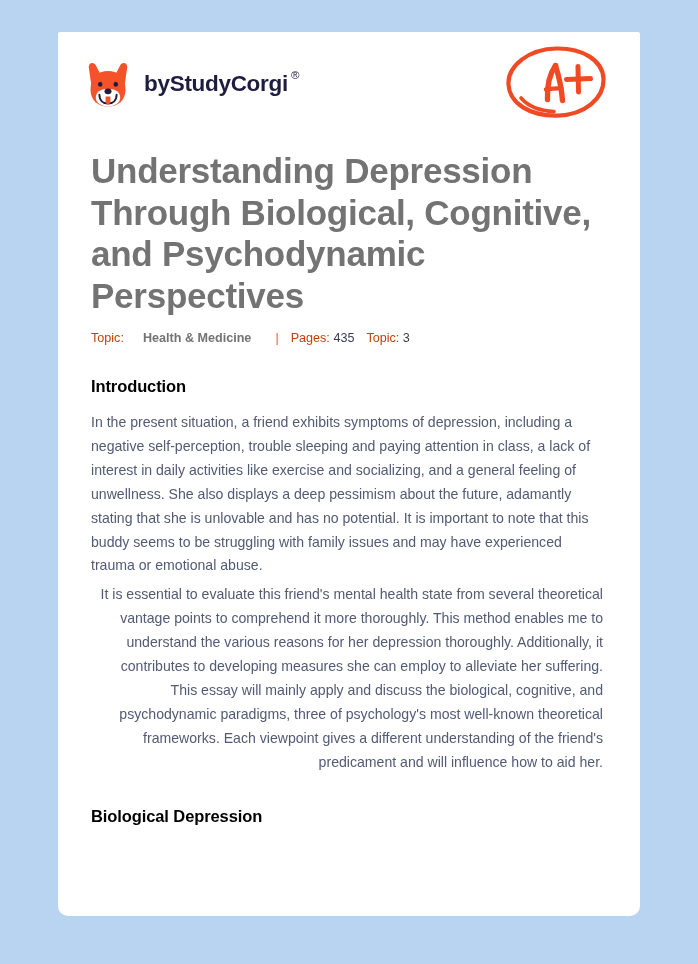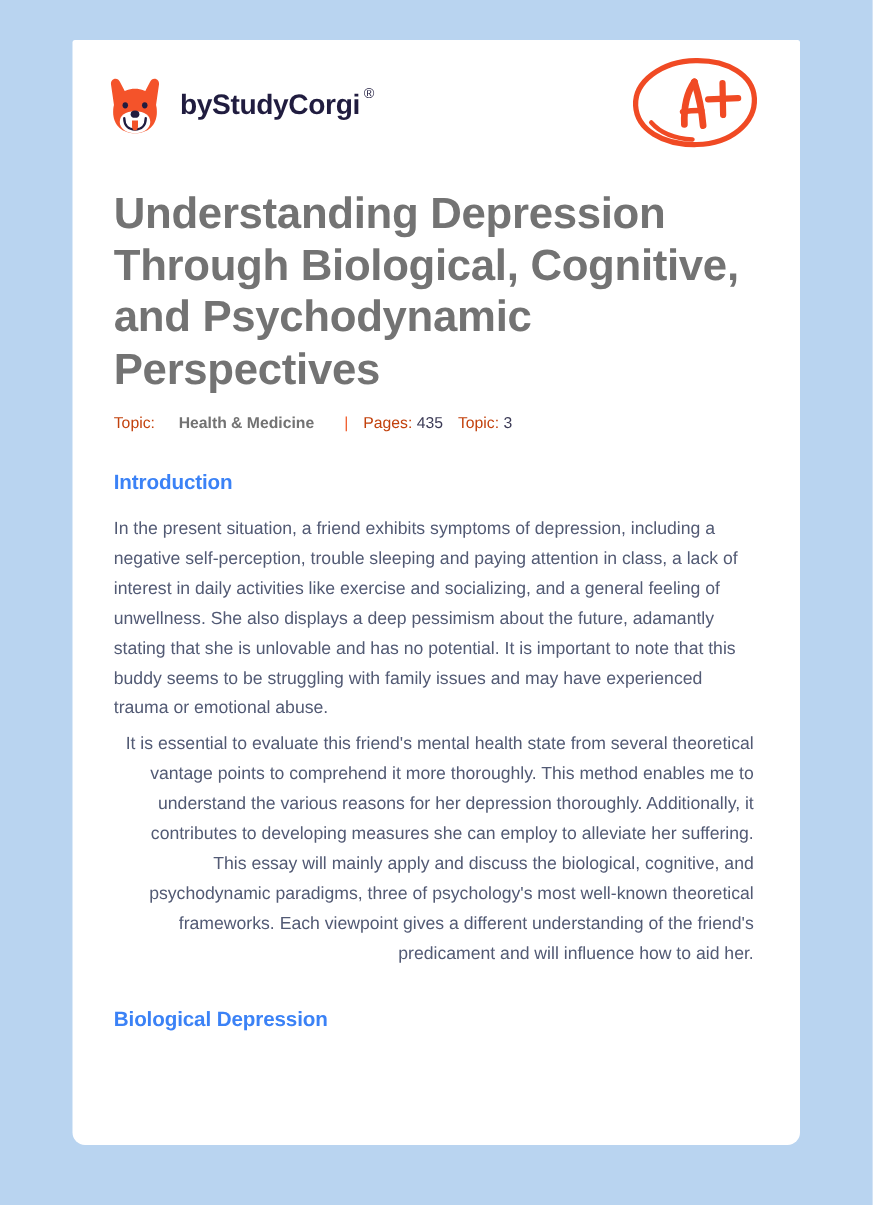--- a/index.html
+++ b/index.html
@@ -120,21 +120,21 @@
   .meta-line .meta-kv { margin-right: 12px; }
   .meta-line .meta-kv:last-child { margin-right: 0; }
   .meta-line .meta-num {
     color: #3b3a55;
     font-weight: 400;
   }
 
   h2.section-heading {
     font-size: 16.5px;
     font-weight: 700;
-    color: #3b82f6;
+    color: #000000;
     margin: 32px 0 0 0;
     letter-spacing: -0.1px;
   }
 
   p.body-par {
     font-size: 14.1px;
     line-height: 23.9px;
     color: #525a74;
     margin: 15px 0 0 0;
     max-width: 512px;

